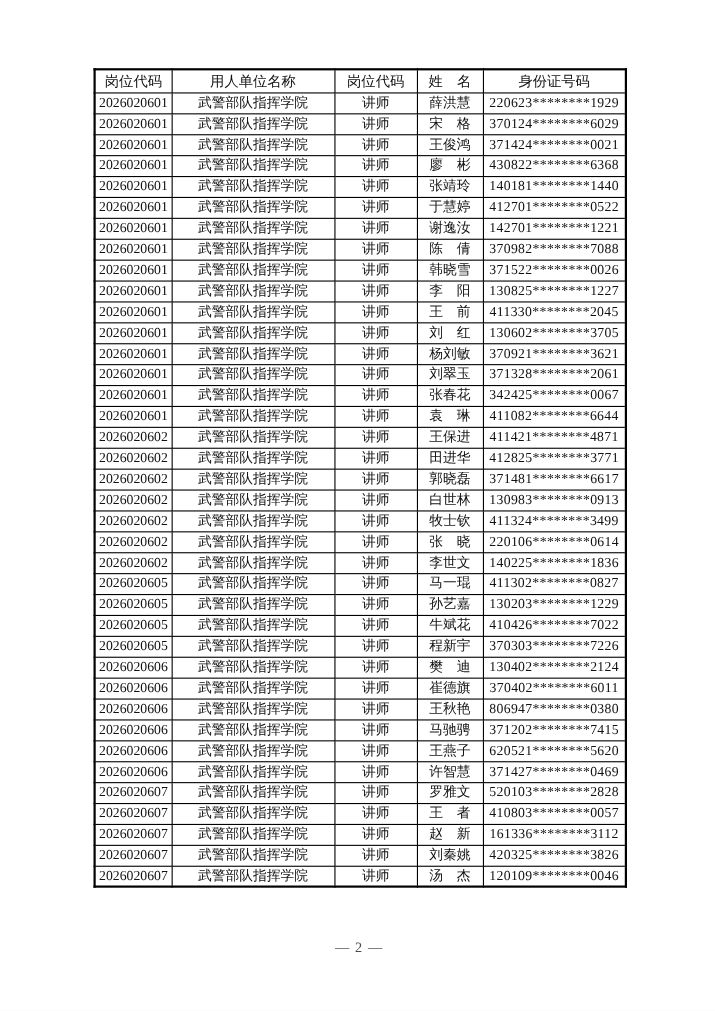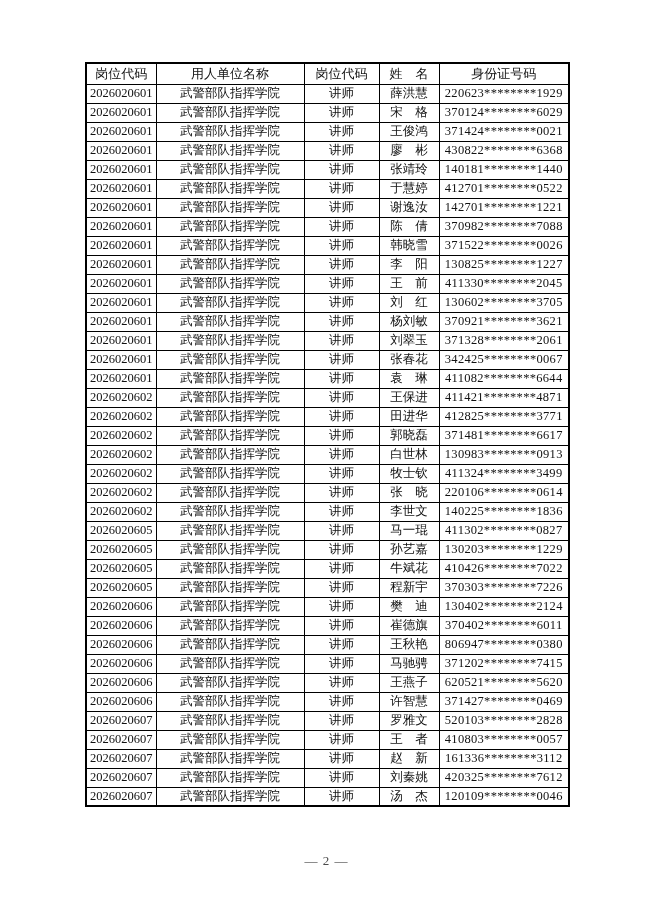--- a/index.html
+++ b/index.html
@@ -332,21 +332,21 @@
           <td class="c1">武警部队指挥学院</td>
           <td class="c2">讲师</td>
           <td class="c3">赵　新</td>
           <td class="c4">161336********3112</td>
         </tr>
         <tr>
           <td class="c0">2026020607</td>
           <td class="c1">武警部队指挥学院</td>
           <td class="c2">讲师</td>
           <td class="c3">刘秦姚</td>
-          <td class="c4">420325********7612</td>
+          <td class="c4">420325********3826</td>
         </tr>
         <tr>
           <td class="c0">2026020607</td>
           <td class="c1">武警部队指挥学院</td>
           <td class="c2">讲师</td>
           <td class="c3">汤　杰</td>
           <td class="c4">120109********0046</td>
         </tr>
       </tbody>
   </table>

